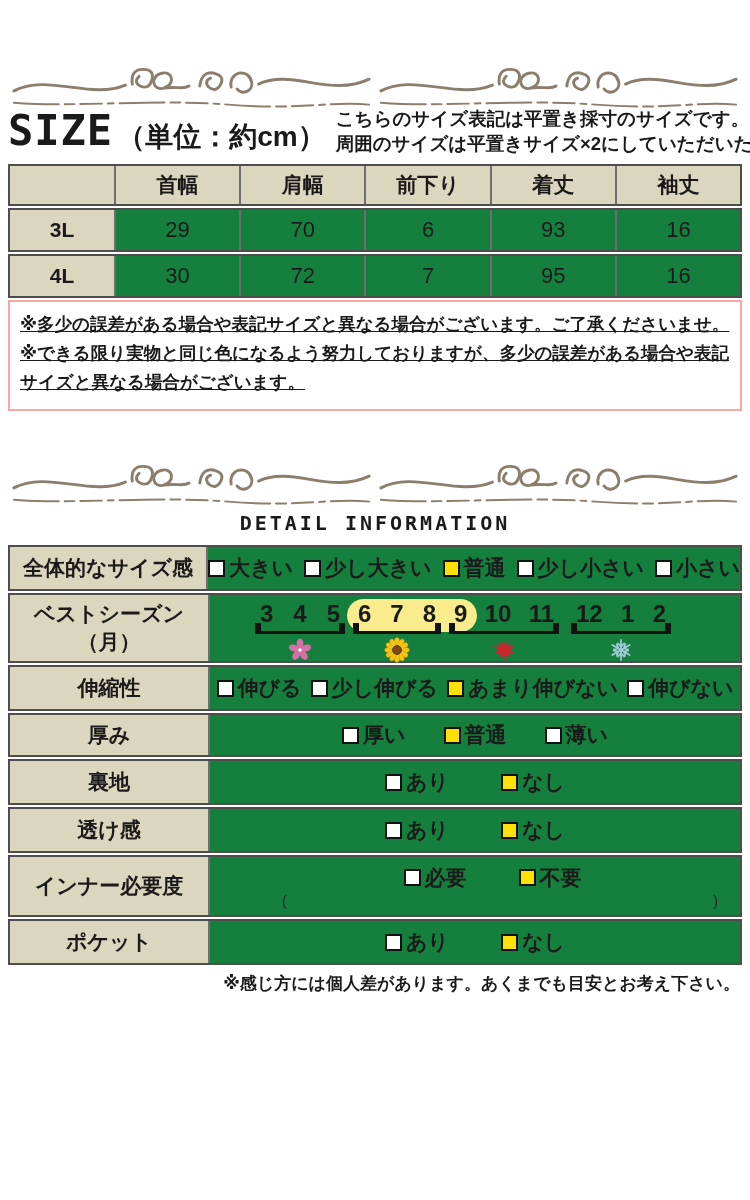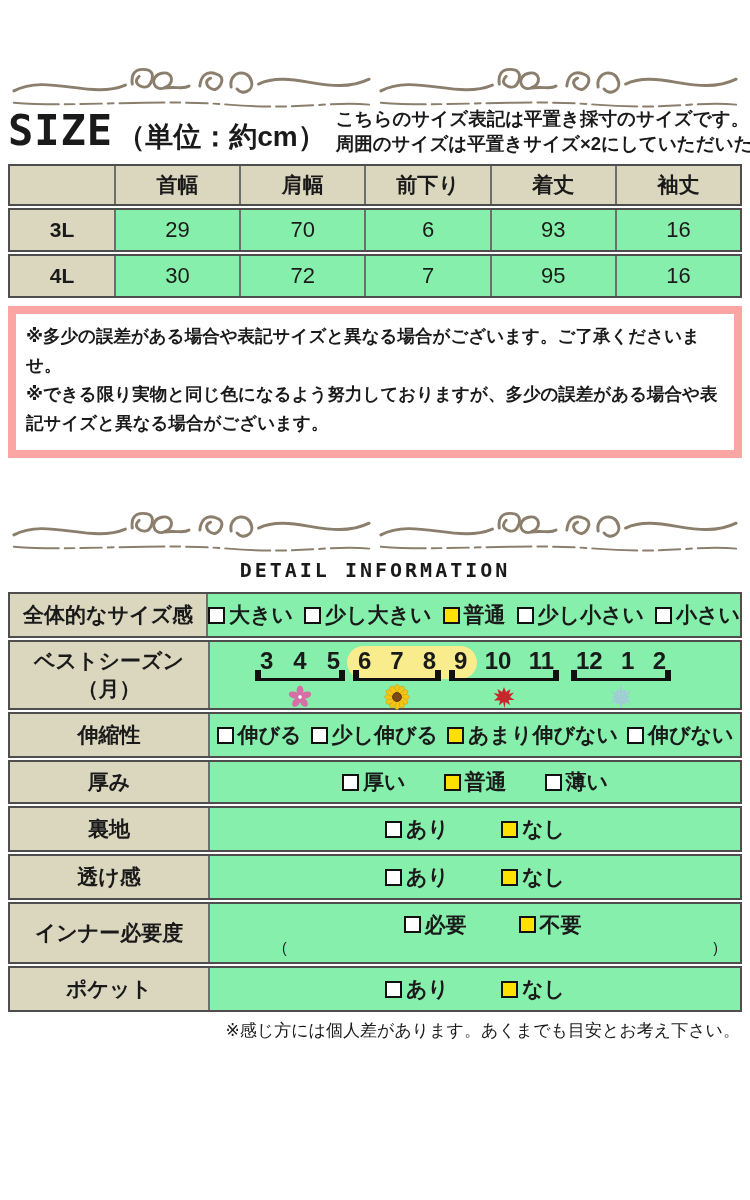--- a/index.html
+++ b/index.html
@@ -16,36 +16,36 @@
   .flourish { display:block; margin:64px auto 0 auto; width:734px; height:46px; }
   .flourish2 { margin-top:50px; }
 
   
   .size-head { display:flex; align-items:center; margin-top:-4px; }
   .size-title { font-family:"DejaVu Sans Mono","Liberation Mono",monospace; font-weight:bold; font-size:42px; letter-spacing:1px; line-height:44px; }
   .size-unit { font-weight:bold; font-size:28px; margin:12px 6px 0 4px; white-space:nowrap; }
   .size-intro { font-weight:bold; font-size:18.5px; line-height:25px; margin-left:4px; white-space:nowrap; }
 
   
-  .t-row { display:flex; border:2px solid #4e4e4e; margin-top:2px; background:#86efac; }
+  .t-row { display:flex; border:2px solid #4e4e4e; margin-top:2px; background:#15803d; }
   .t-row.first { margin-top:0; }
   .cell { display:flex; align-items:center; justify-content:center; border-left:2px solid #6e6e6e; }
   .cell.nb { border-left:none; }
   .beige { background:#dbd6be; }
 
   
   .size-table { margin-top:8px; }
   .size-table .t-row { height:44px; }
   .size-table .t-row.hdr { height:42px; }
   .sz-c0 { width:104px; }
   .sz-c { flex:1; }
   .size-table .hdr .cell, .size-table .sz-c0 { font-weight:bold; font-size:21px; }
   .size-table .sz-c { font-size:22px; }
 
-  .notes-box { border:8px solid #fca5a5; margin-top:8px; padding:8px 10px 12px 10px; font-size:17.5px; font-weight:600; line-height:29px; }
+  .notes-box { border:2px solid #fca5a5; margin-top:2px; padding:8px 10px 12px 10px; font-size:17.5px; font-weight:600; line-height:29px;text-decoration:underline; }
 
   
   .detail-title { text-align:center; font-family:"DejaVu Sans Mono","Liberation Mono",monospace; font-weight:bold; font-size:20px; letter-spacing:3px; margin-top:4px; }
   .detail-table { margin-top:10px; }
   .d-label { width:200px; border-right:2px solid #6e6e6e; font-weight:bold; font-size:21px; text-align:center; display:flex; align-items:center; justify-content:center; }
   .d-value { flex:1; display:flex; align-items:center; justify-content:center; font-weight:bold; font-size:21px; }
   .r-std { height:46px; }
   .r-thin { height:44px; }
   .r-season { height:70px; }
   .r-inner { height:62px; }
@@ -67,21 +67,21 @@
   .snums { display:flex; justify-content:space-between; width:100%; padding:0 5px; font-size:24px; font-weight:bold; line-height:26px; }
   .bracket { width:100%; height:7px; border-bottom:3px solid #111; position:relative; }
   .bracket::before, .bracket::after { content:""; position:absolute; bottom:0; width:6px; height:8px; background:#111; }
   .bracket::before { left:0; } .bracket::after { right:0; }
   .sicon { height:30px; display:flex; align-items:center; justify-content:center; margin-top:1px; }
 
   
   .inner-col { flex-direction:column; justify-content:center; gap:2px; }
   .paren-row { width:100%; display:flex; justify-content:space-between; padding:0 22px 0 72px; font-size:14px; font-weight:normal; line-height:15px; height:15px; color:#222; }
 
-  .footnote { text-align:right; font-size:17px; font-weight:normal; margin-top:7px; padding-right:2px; }
+  .footnote { text-align:right; font-size:17px; font-weight:bold; margin-top:7px; padding-right:2px; }
 </style>
 </head>
 <body>
 
 <div class="content">
 
   <svg class="flourish" viewBox="0 0 750 46" aria-hidden="true">
     <defs>
       <g id="fl" stroke="#8c7e6c" fill="none" stroke-width="3" stroke-linecap="round">
         <path d="M6 27 C 40 9, 84 36, 120 21"></path>

